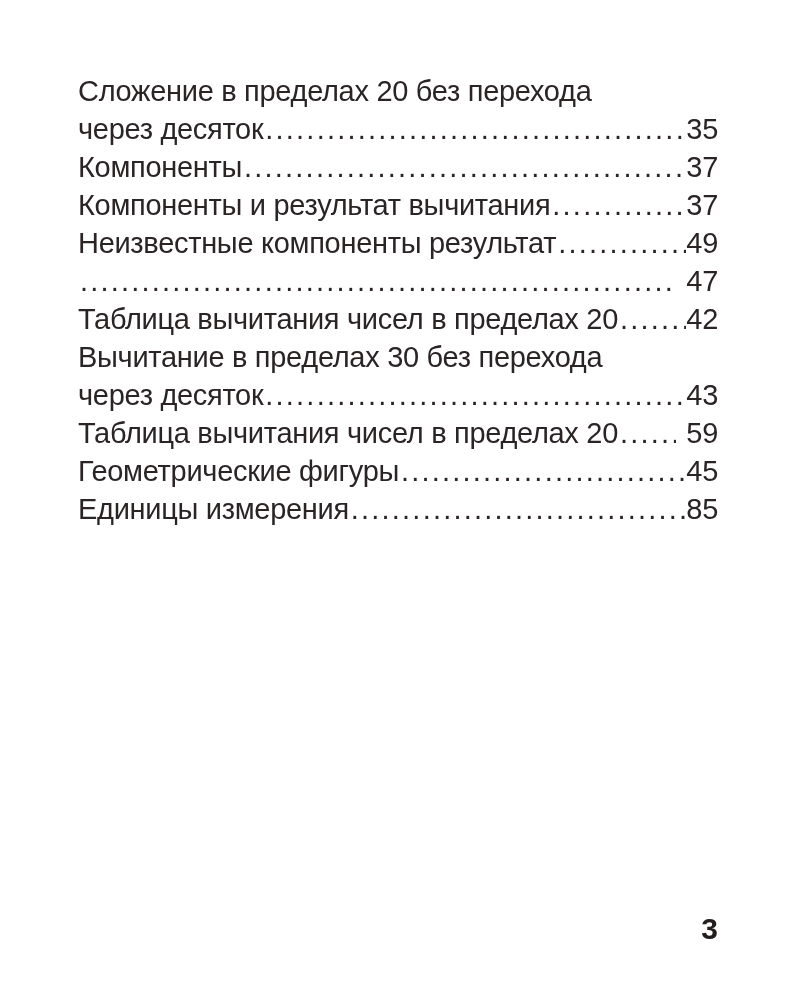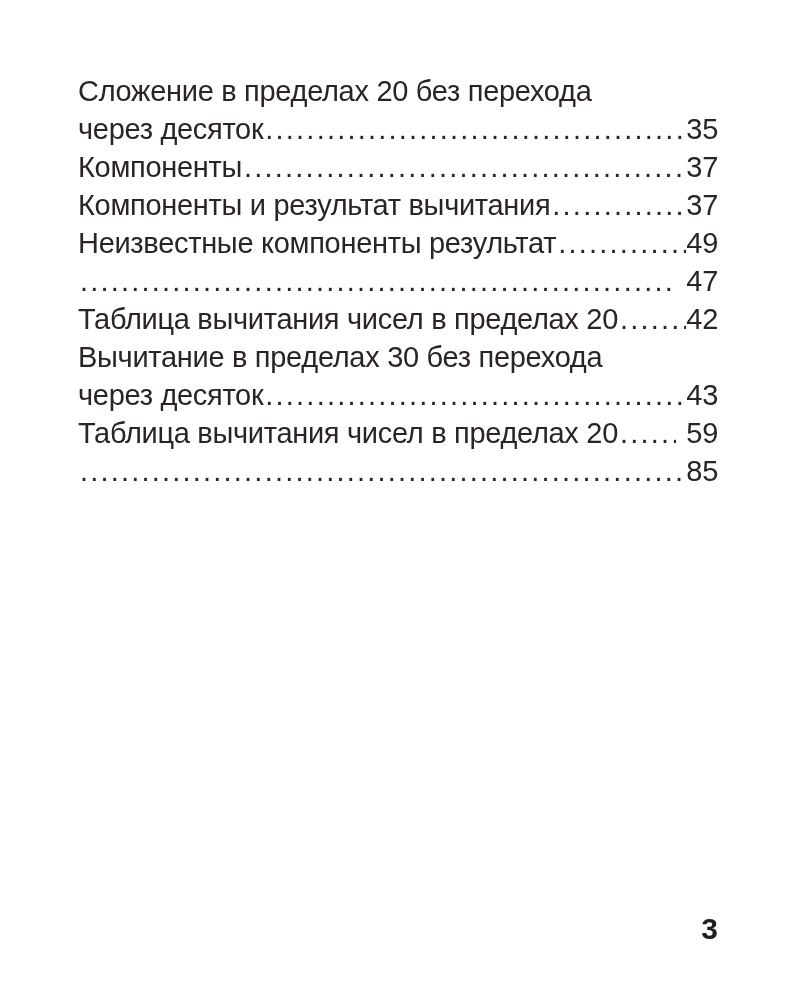--- a/index.html
+++ b/index.html
@@ -127,19 +127,27 @@
     </div>
     <div class="toc-entry">
       <div class="toc-leader-row">
         <span class="toc-text">Таблица вычитания чисел в пределах 20</span>
         <span class="dots"></span>
         <span class="toc-page gap">59</span>
       </div>
     </div>
     <div class="toc-entry">
       <div class="toc-leader-row">
+        <span class="toc-text">Геометрические фигуры</span>
+        <span class="dots"></span>
+        <span class="toc-page">45</span>
+      </div>
+    </div>
+    <div class="toc-entry">
+      <div class="toc-leader-row">
+        <span class="toc-text">Единицы измерения</span>
         <span class="dots"></span>
         <span class="toc-page">85</span>
       </div>
     </div>
   </div>
 
 <div class="folio">3</div>
 
 </body></html>

